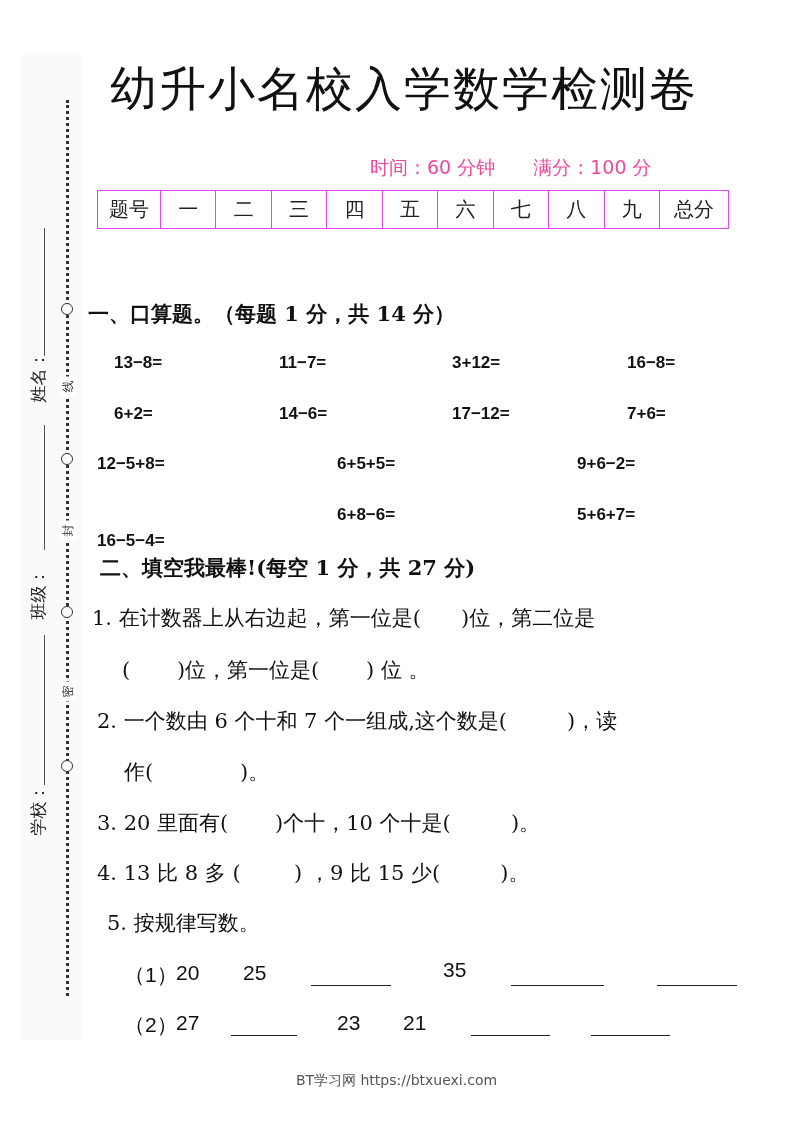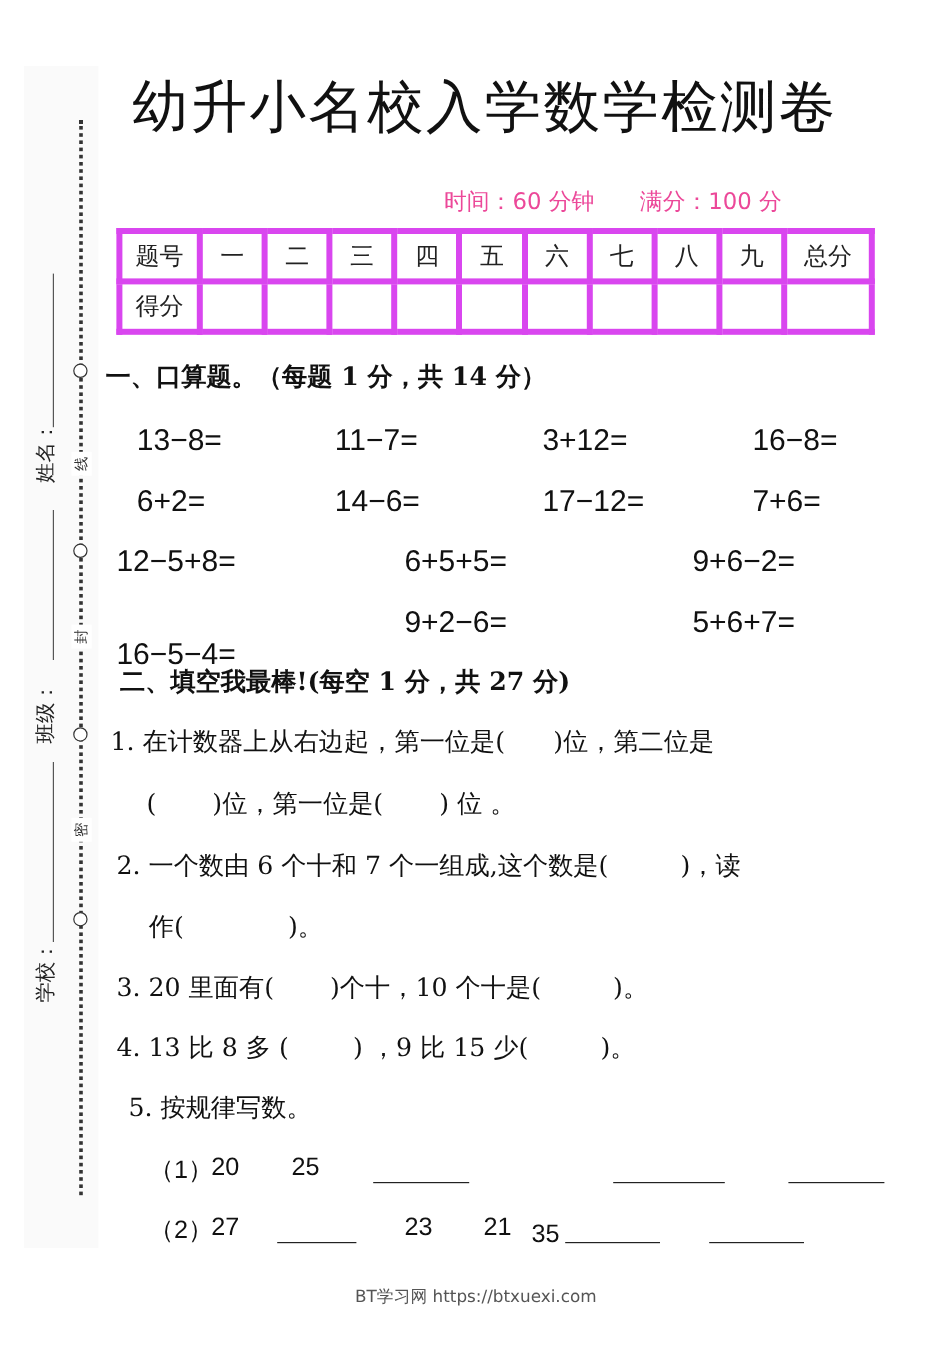--- a/index.html
+++ b/index.html
@@ -9,25 +9,25 @@
   .margin-strip { left:20px; top:55px; width:62px; height:985px; background:#fafafa; }
   .dots { left:66px; top:100px; width:0; height:896px; border-left:3px dotted #333; }
   .circle { width:10px; height:10px; border:1.5px solid #333; border-radius:50%; background:#fff; left:61px; }
   .vline { left:44px; width:0; border-left:1.5px solid #555; }
   .vlabel { left:22px; width:32px; font-size:17px; transform:rotate(-90deg); transform-origin:center; text-align:center; white-space:nowrap; color:#222; }
   .seal { left:58px; width:20px; font-size:12px; transform:rotate(-90deg); text-align:center; color:#333; background:#fff; }
   .title { left:110px; top:58px; font-family:"DejaVu Serif", "Liberation Serif", serif; font-size:47px; letter-spacing:2px; color:#111; }
   .meta { left:370px; top:155px; font-size:19px; color:#ec4899; }
   .meta span { margin-right:38px; }
   table.score { position:absolute; left:97px; top:190px; border-collapse:collapse; width:632px; }
-  table.score td { border:5px solid #d946ef; height:37px; text-align:center; font-size:20px; font-family:"DejaVu Serif", serif; color:#222; padding:0; }
+  table.score td { border:1px solid #d946ef; height:37px; text-align:center; font-size:20px; font-family:"DejaVu Serif", serif; color:#222; padding:0; }
   table.score td.first { width:62px; }
   table.score td.last { width:68px; }
   .sec-head { font-family:"DejaVu Serif", serif; font-weight:bold; font-size:21px; color:#111; }
-  .calc { font-size:25px; font-family:"Liberation Sans", sans-serif; color:#111; }
+  .calc { font-size:17px; font-family:"Liberation Sans", sans-serif; color:#111;font-weight:bold; }
   .q { font-size:21px; font-family:"DejaVu Serif", serif; color:#111; white-space:pre; }
   .seq { font-size:21px; font-family:"Liberation Sans", sans-serif; color:#111; }
   .blank { border-bottom:1.5px solid #222; height:0; }
   .footer { left:0; width:793px; top:1072px; text-align:center; font-size:14px; color:#555; }
 </style>
 </head>
 <body>
 
 <div class="abs margin-strip"></div>
 <div class="abs dots"></div>
@@ -60,73 +60,60 @@
     <td>二</td>
     <td>三</td>
     <td>四</td>
     <td>五</td>
     <td>六</td>
     <td>七</td>
     <td>八</td>
     <td>九</td>
     <td class="last">总分</td>
   </tr>
-  <tr>
-    <td class="first">得分</td>
-    <td></td>
-    <td></td>
-    <td></td>
-    <td></td>
-    <td></td>
-    <td></td>
-    <td></td>
-    <td></td>
-    <td></td>
-    <td class="last"></td>
-  </tr>
 </tbody>
   </table>
 
 <div class="abs sec-head" style="left:88px;top:300px">一、口算题。（每题 1 分，共 14 分）</div>
 
 <div class="abs calc" style="left:114px;top:353px">13−8=</div>
 <div class="abs calc" style="left:279px;top:353px">11−7=</div>
 <div class="abs calc" style="left:452px;top:353px">3+12=</div>
 <div class="abs calc" style="left:627px;top:353px">16−8=</div>
 
 <div class="abs calc" style="left:114px;top:404px">6+2=</div>
 <div class="abs calc" style="left:279px;top:404px">14−6=</div>
 <div class="abs calc" style="left:452px;top:404px">17−12=</div>
 <div class="abs calc" style="left:627px;top:404px">7+6=</div>
 
 <div class="abs calc" style="left:97px;top:454px">12−5+8=</div>
 <div class="abs calc" style="left:337px;top:454px">6+5+5=</div>
 <div class="abs calc" style="left:577px;top:454px">9+6−2=</div>
 
 <div class="abs calc" style="left:97px;top:531px">16−5−4=</div>
-<div class="abs calc" style="left:337px;top:505px">9+2−6=</div>
+<div class="abs calc" style="left:337px;top:505px">6+8−6=</div>
 <div class="abs calc" style="left:577px;top:505px">5+6+7=</div>
 
 <div class="abs sec-head" style="left:100px;top:554px">二、填空我最棒!(每空 1 分，共 27 分)</div>
 
 <div class="abs q" style="left:92px;top:604px">1. 在计数器上从右边起，第一位是(      )位，第二位是</div>
 <div class="abs q" style="left:122px;top:656px">(       )位，第一位是(       ) 位 。</div>
 
 <div class="abs q" style="left:97px;top:707px">2. 一个数由 6 个十和 7 个一组成,这个数是(         )，读</div>
 <div class="abs q" style="left:124px;top:758px">作(             )。</div>
 
 <div class="abs q" style="left:97px;top:809px">3. 20 里面有(       )个十，10 个十是(         )。</div>
 <div class="abs q" style="left:97px;top:859px">4. 13 比 8 多 (        ) ，9 比 15 少(         )。</div>
 <div class="abs q" style="left:107px;top:909px">5. 按规律写数。</div>
 
 <div class="abs seq" style="left:124px;top:961px">（1）</div>
 <div class="abs seq" style="left:176px;top:961px">20</div>
 <div class="abs seq" style="left:243px;top:961px">25</div>
 <div class="abs blank" style="left:311px;top:985px;width:80px"></div>
-<div class="abs seq" style="left:443px;top:1017px">35</div>
+<div class="abs seq" style="left:443px;top:958px">35</div>
 <div class="abs blank" style="left:511px;top:985px;width:93px"></div>
 <div class="abs blank" style="left:657px;top:985px;width:80px"></div>
 
 <div class="abs seq" style="left:124px;top:1011px">（2）</div>
 <div class="abs seq" style="left:176px;top:1011px">27</div>
 <div class="abs blank" style="left:231px;top:1035px;width:66px"></div>
 <div class="abs seq" style="left:337px;top:1011px">23</div>
 <div class="abs seq" style="left:403px;top:1011px">21</div>
 <div class="abs blank" style="left:471px;top:1035px;width:79px"></div>
 <div class="abs blank" style="left:591px;top:1035px;width:79px"></div>

